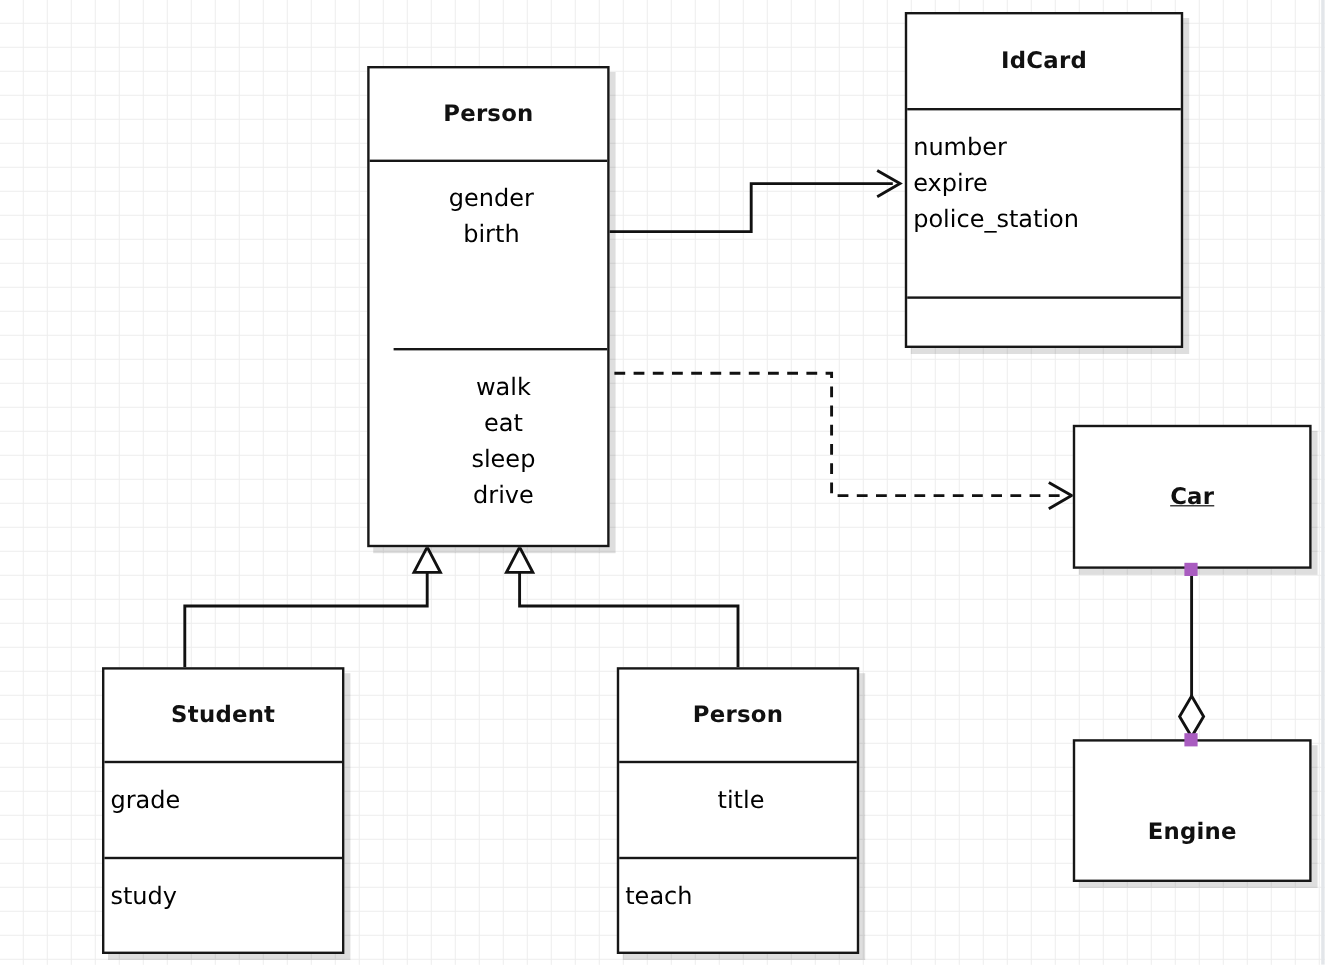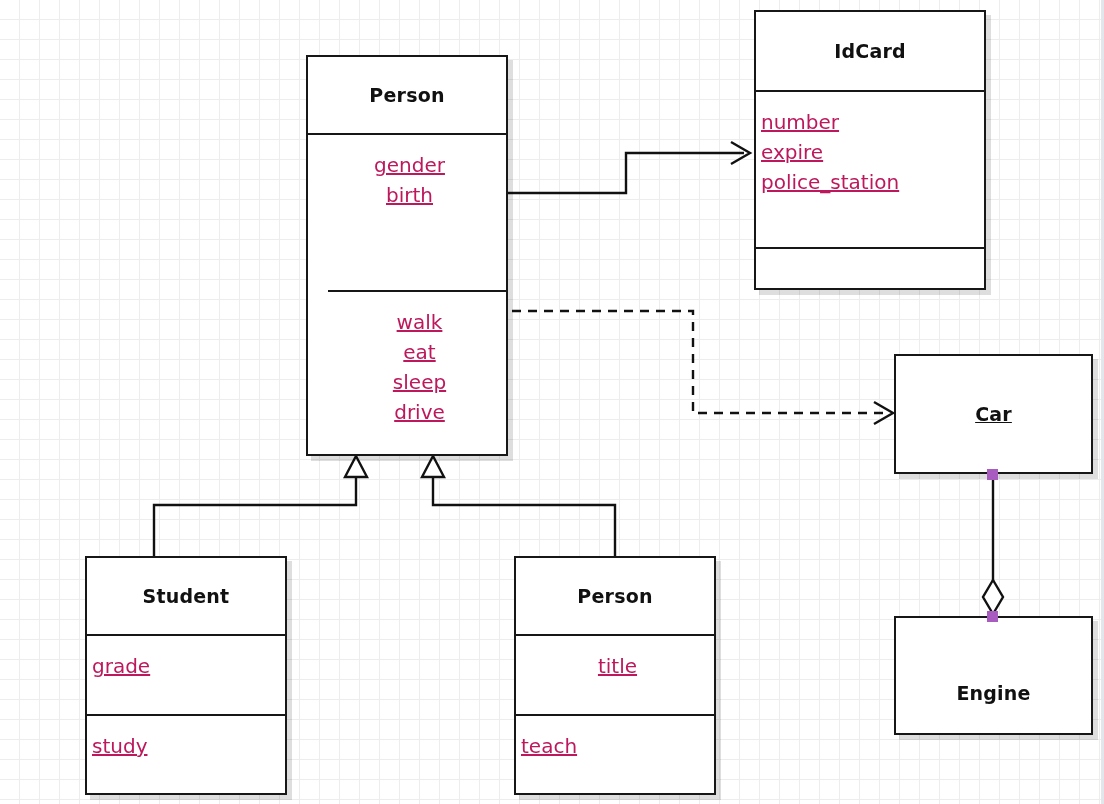--- a/index.html
+++ b/index.html
@@ -58,23 +58,22 @@
     font-size: 19px;
     color: #111111;
     letter-spacing: 0.2px;
   }
   .member-list {
     padding: 9px 0 0 5px;
   }
   .member {
     font-size: 20px;
     line-height: 30px;
-    color: #be185d;
+    color: #000000;
     white-space: nowrap;
-    text-decoration: underline;
   }
   .member-list.pad-top-lg {
     padding-top: 15px;
   }
 
   
   #connectors {
     position: absolute;
     top: 0;
     left: 0;

